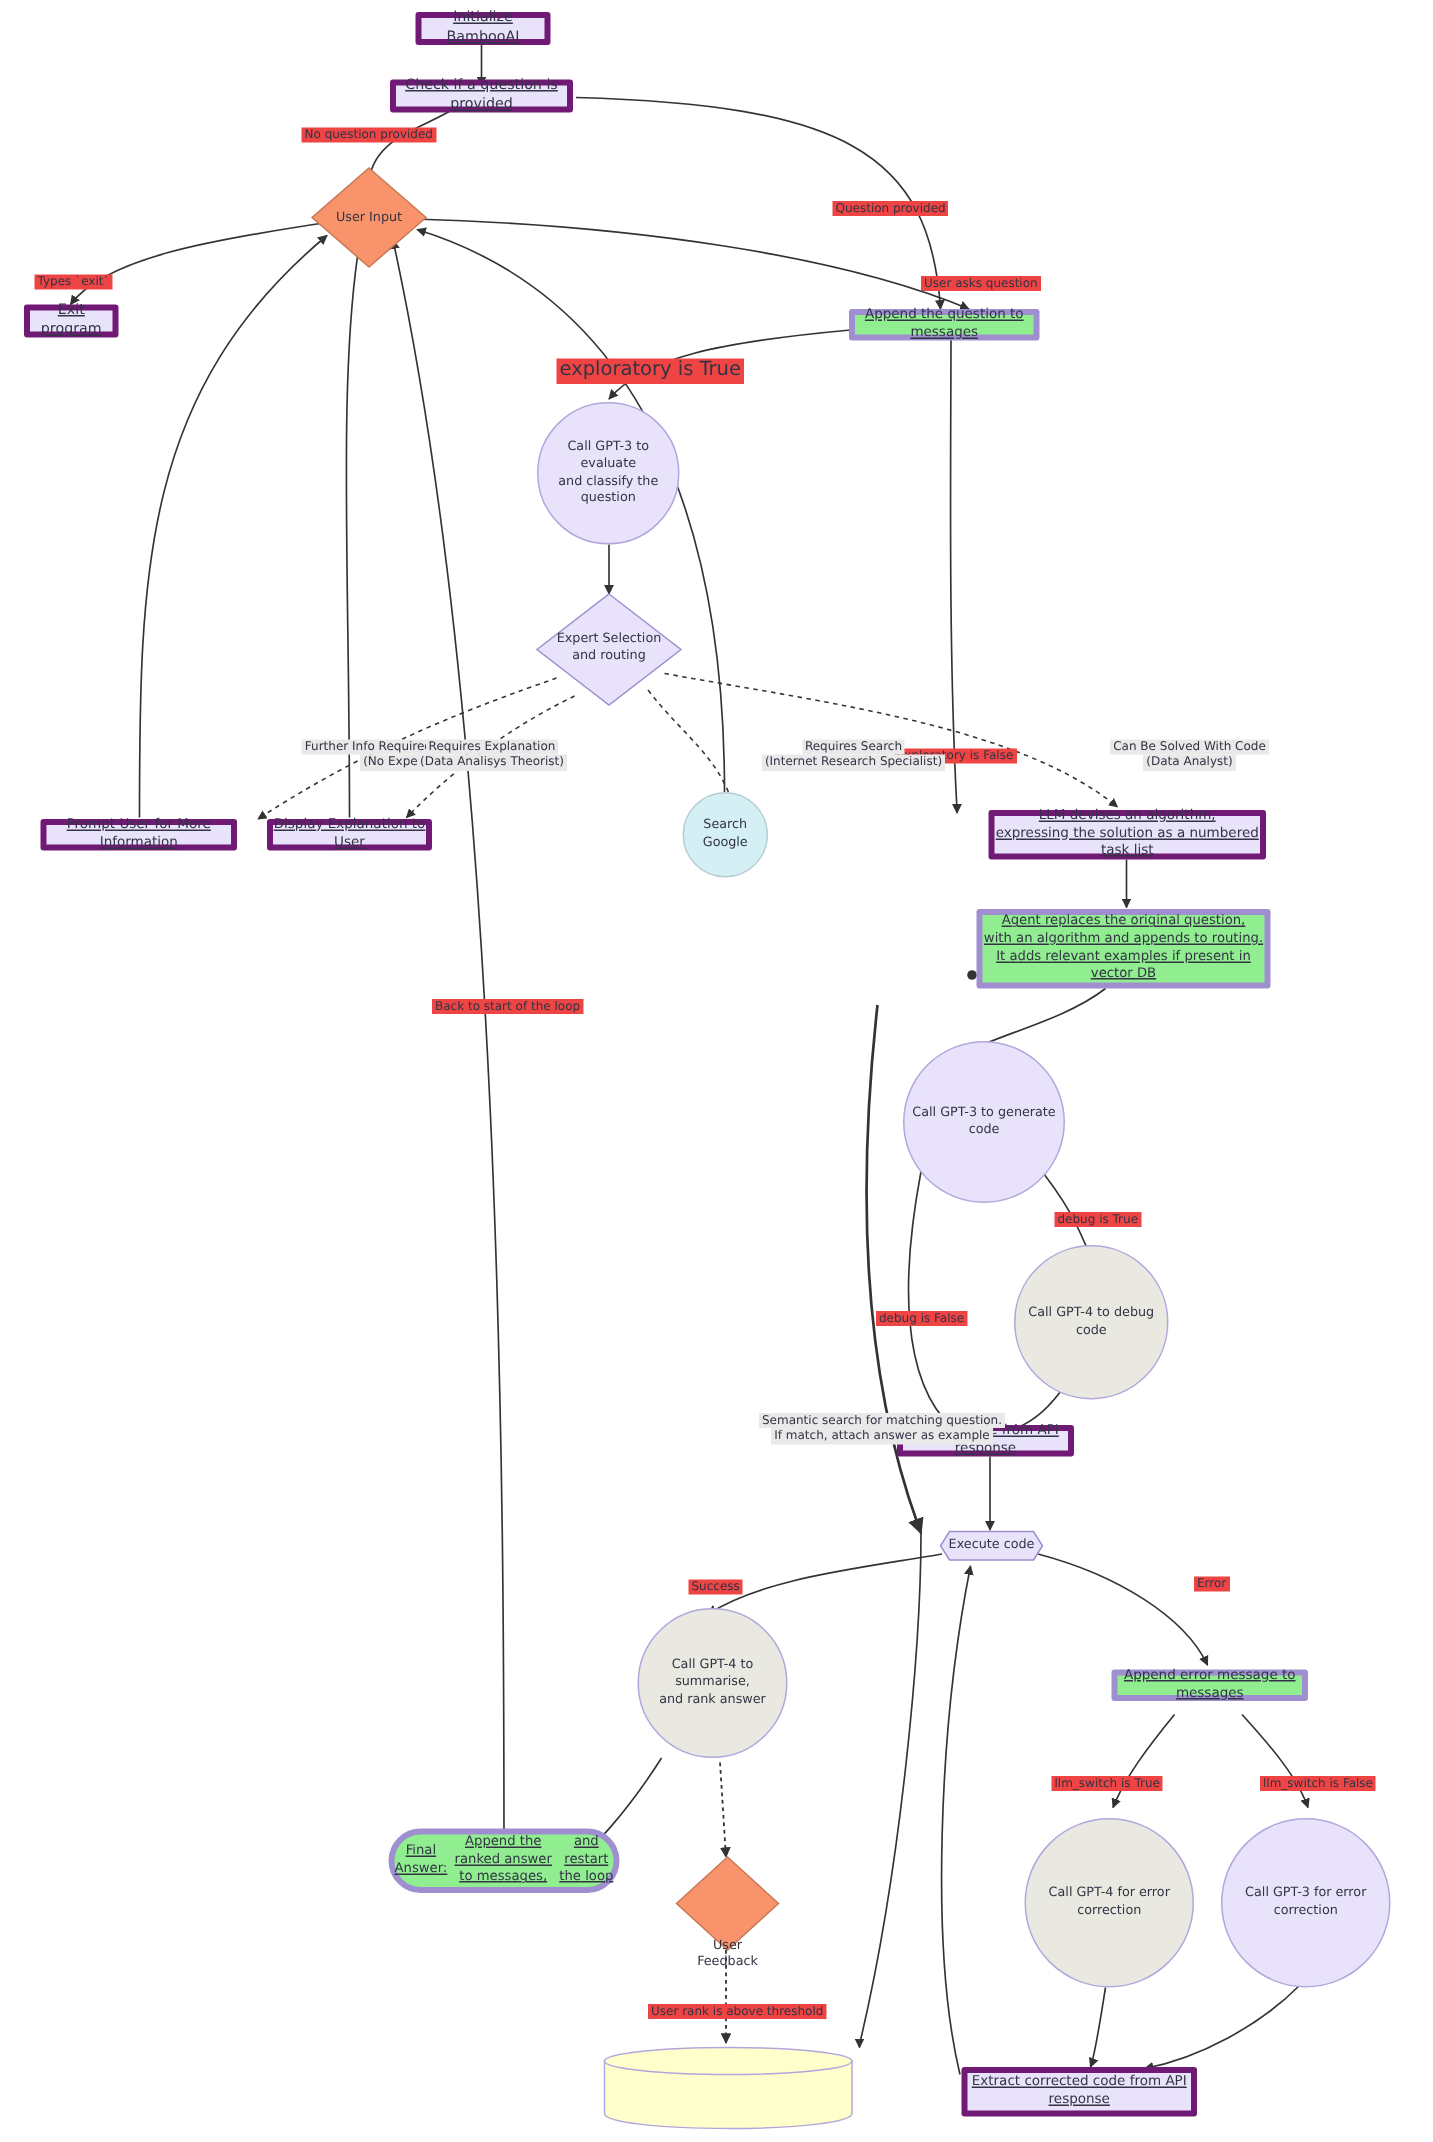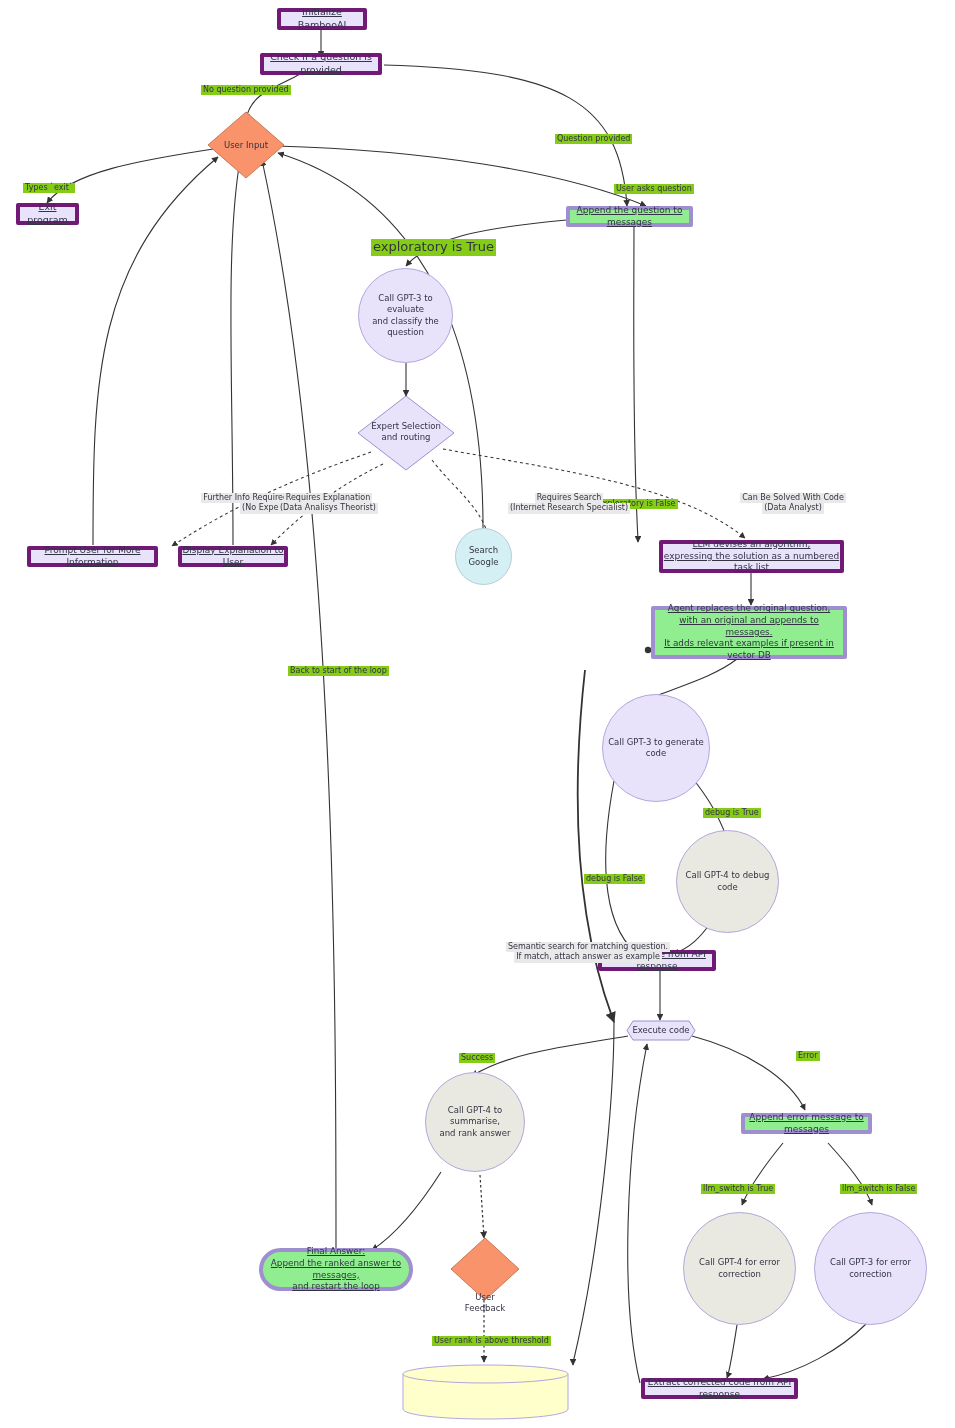--- a/index.html
+++ b/index.html
@@ -11,21 +11,21 @@
         text-align:center;color:#333344;line-height:1.32;}
   .rect{border:4px solid #701a75;background:#e8e3fb;border-radius:2px;text-decoration:underline;}
   .rect.green{background:#90ee90;border-color:#9f8fd0;}
   .rect.round{border-radius:22px;}
   .circle{border-radius:50%;border:1px solid #b3a6dd;background:#e8e3fb;}
   .circle.grey{background:#e9e9e1;border-color:#b3a6dd;}
   .circle.cyan{background:#d5f0f5;border-color:#b6cdd4;}
   .diamond-wrap{position:absolute;}
   .cyl{position:absolute;}
 
-  .lbl{position:absolute;background:#84cc16;color:#333344;padding:0px 2px;white-space:nowrap;
+  .lbl{position:absolute;background:#ef4444;color:#333344;padding:0px 2px;white-space:nowrap;
        line-height:1.3;text-align:center;}
   .lbl.two{white-space:normal;background:transparent;}
   .lbl.two span{background:#e9e9e9;display:inline-block;padding:0 2px;}
   .dtxt{position:absolute;text-align:center;color:#333344;line-height:1.3;pointer-events:none;}
 </style>
 </head>
 <body>
 
 <div id="canvas">
 
@@ -164,21 +164,21 @@
     <span>Search Google</span>
   </div>
 
   <div class="node rect" style="left:659px;top:540px;width:185px;height:33px;font-size:9px;flex-direction:column;">
     <span>LLM devises an algorithm,</span>
     <span>expressing the solution as a numbered task list</span>
   </div>
 
   <div class="node rect green" style="left:651px;top:606px;width:196px;height:53px;font-size:8.8px;flex-direction:column;">
     <span>Agent replaces the original question,</span>
-    <span>with an original and appends to messages.</span>
+    <span>with an algorithm and appends to routing.</span>
     <span>It adds relevant examples if present in vector DB</span>
   </div>
 
   <div class="node circle" style="left:602px;top:694px;width:108px;height:108px;font-size:8.5px;">
     <span>Call GPT-3 to generate code</span>
   </div>
 
   <div class="node circle grey" style="left:676px;top:830px;width:103px;height:103px;font-size:8.5px;">
     <span>Call GPT-4 to debug code</span>
   </div>
@@ -204,25 +204,25 @@
   </div>
 
   <div class="node circle grey" style="left:683px;top:1212px;width:113px;height:113px;font-size:8.5px;">
     <span>Call GPT-4 for error correction</span>
   </div>
 
   <div class="node circle" style="left:814px;top:1212px;width:113px;height:113px;font-size:8.5px;">
     <span>Call GPT-3 for error correction</span>
   </div>
 
-  <div class="node rect" style="left:641px;top:1378px;width:157px;height:21px;font-size:9px;align-items:center;">
+  <div class="node rect" style="left:641px;top:1378px;width:157px;height:33px;font-size:9px;align-items:center;">
     <span>Extract corrected code from API response</span>
   </div>
 
-  <div class="node rect green round" style="left:259px;top:1248px;width:154px;height:43px;font-size:8.8px;flex-direction:column;">
+  <div class="node rect green round" style="left:259px;top:1219px;width:154px;height:43px;font-size:8.8px;flex-direction:row;">
     <span>Final Answer:</span>
     <span>Append the ranked answer to messages,</span>
     <span>and restart the loop</span>
   </div>
 
   <div class="diamond-wrap" style="left:449px;top:1236px;width:72px;height:66px;">
     <svg width="72" height="66" viewBox="0 0 72 66">
       <polygon points="36,2 70,33 36,64 2,33" fill="#f8936b" stroke="#c87a56" stroke-width="1"></polygon>
     </svg>
     <div class="dtxt" style="left:0;top:20px;width:72px;font-size:8.5px;margin-top:36px;">

